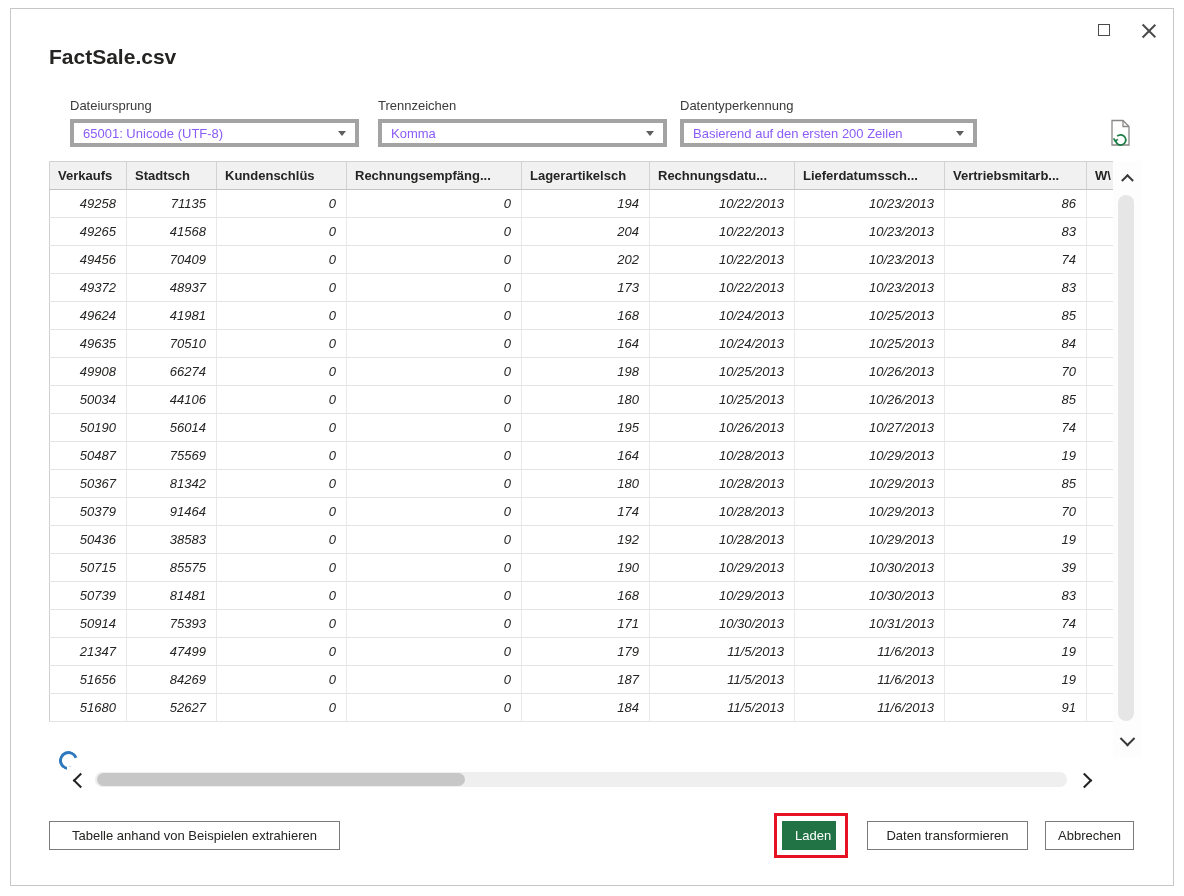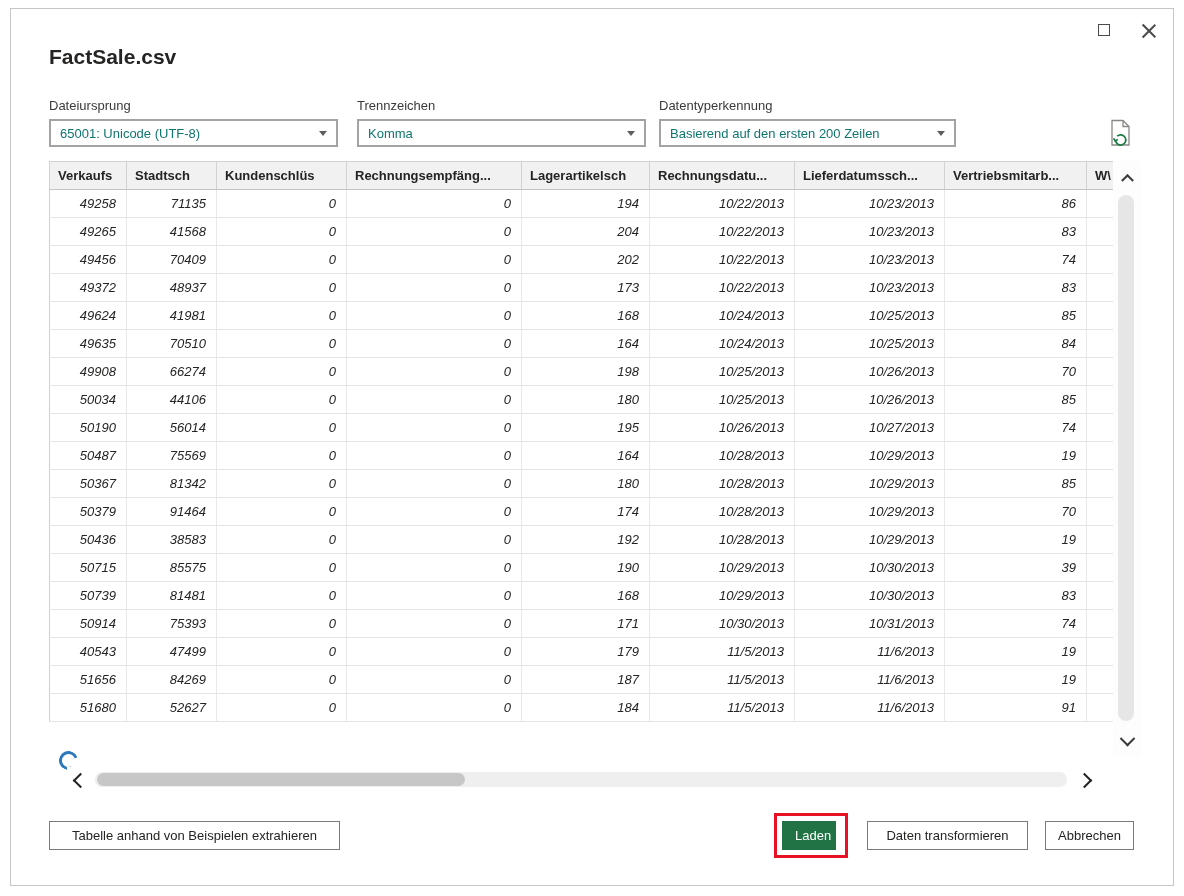--- a/index.html
+++ b/index.html
@@ -11,23 +11,23 @@
   .win-btn { width: 18px; height: 18px; display: flex; align-items: center; justify-content: center; cursor: default; }
   .maximize-glyph { width: 12px; height: 12px; border: 1.6px solid #4a4a4a; }
   .close-glyph { position: relative; width: 15px; height: 15px; }
   .close-glyph::before, .close-glyph::after { content: ""; position: absolute; left: 7px; top: -1px; width: 1.7px; height: 18px; background: #4a4a4a; }
   .close-glyph::before { transform: rotate(45deg); }
   .close-glyph::after { transform: rotate(-45deg); }
 
   .title { position: absolute; left: 38px; top: 36px; font-size: 21px; font-weight: bold; color: #252423; }
 
   
-  .setting { position: absolute; top: 89px; }
+  .setting { position: absolute; top: 89px; margin-left: 21px; }
   .setting .setting-label { display: block; font-size: 13px; color: #3b3a39; margin-bottom: 6px; }
-  .select { height: 28px; border: 2px solid #a3a3a3; background: #fff; display: flex; align-items: center; justify-content: space-between; padding: 0 9px; font-size: 13px; color: #0f766e; cursor: default; }
+  .select { height: 28px; border: 4px solid #a3a3a3; background: #fff; display: flex; align-items: center; justify-content: space-between; padding: 0 9px; font-size: 13px; color: #8b5cf6; cursor: default; }
   .tri { width: 0; height: 0; border-left: 4px solid transparent; border-right: 4px solid transparent; border-top: 5px solid #605e5c; }
   #setting-origin { left: 38px; width: 289px; }
   #setting-delim  { left: 346px; width: 289px; }
   #setting-type   { left: 648px; width: 297px; }
   .file-refresh { position: absolute; left: 1098px; top: 110px; width: 24px; height: 28px; }
 
   
   .grid-table { position: absolute; left: 38px; top: 152px; width: 1064px; border-collapse: collapse; table-layout: fixed; font-size: 13px; border: 1px solid #cfcfcf; }
   .grid-table th { background: #f1f1f1; font-weight: bold; text-align: left; padding: 0 8px; height: 28px; border: 1px solid #d2d2d2; border-bottom: 1px solid #c4c4c4; color: #252423; white-space: nowrap; overflow: hidden; }
   .grid-table td { font-style: italic; text-align: right; padding: 0 10px; height: 28px; border-right: 1px solid #e9e9e9; border-bottom: 1px solid #e4e4e4; color: #252423; white-space: nowrap; overflow: hidden; }
@@ -305,21 +305,21 @@
           <td>75393</td>
           <td>0</td>
           <td>0</td>
           <td>171</td>
           <td>10/30/2013</td>
           <td>10/31/2013</td>
           <td>74</td>
           <td></td>
         </tr>
         <tr>
-          <td>40543</td>
+          <td>21347</td>
           <td>47499</td>
           <td>0</td>
           <td>0</td>
           <td>179</td>
           <td>11/5/2013</td>
           <td>11/6/2013</td>
           <td>19</td>
           <td></td>
         </tr>
         <tr>

